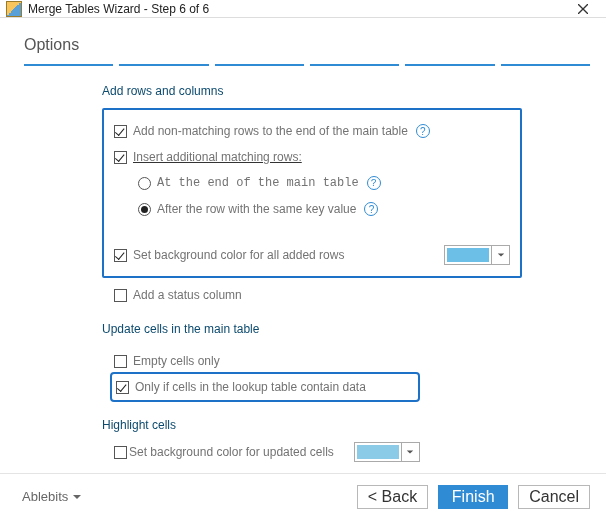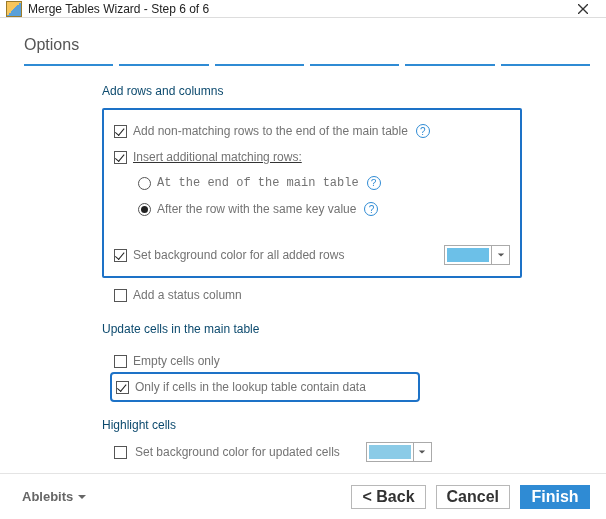--- a/index.html
+++ b/index.html
@@ -131,21 +131,20 @@
   }
   .footer {
     position:absolute;
     bottom:0; left:0; right:0;
     height:46px;
     border-top:1px solid #e4e4e4;
     display:flex;
     align-items:center;
     padding: 0 16px 0 22px;
     gap:10px;
-    font-weight:bold;
   }
   .brand {
     color:#666; font-size:13px;
     display:flex; align-items:center; gap:4px;
     cursor:pointer;
   }
   .brand svg{ width:10px; height:10px; fill:#666;}
   .spacer { flex:1; }
   .btn {
     min-width:70px; height:24px;
@@ -158,21 +157,21 @@
     color:#333;
   }
   .btn.primary {
     background:#2f8bd4;
     border-color:#2f8bd4;
     color:#fff;
   }
   .colorbox-wrap {
     display:flex; align-items:center;
     width: 420px;
-    gap:8px;
+    gap:2px;
     margin-top:4px;
   }
 </style>
 </head>
 <body>
 
 <div class="titlebar">
   <span class="app-icon"></span>
   <span class="title">Merge Tables Wizard - Step 6 of 6</span>
   <div class="close">
@@ -270,15 +269,15 @@
 
 <div class="footer">
   <div class="brand">
     <span>Ablebits</span>
     <svg viewBox="0 0 10 10">
         <path d="M1 3 L5 7 L9 3 Z"></path>
       </svg>
   </div>
   <div class="spacer"></div>
   <div class="btn">&lt; Back</div>
+  <div class="btn primary">Finish</div>
   <div class="btn">Cancel</div>
-  <div class="btn primary">Finish</div>
 </div>
 
 </body></html>

